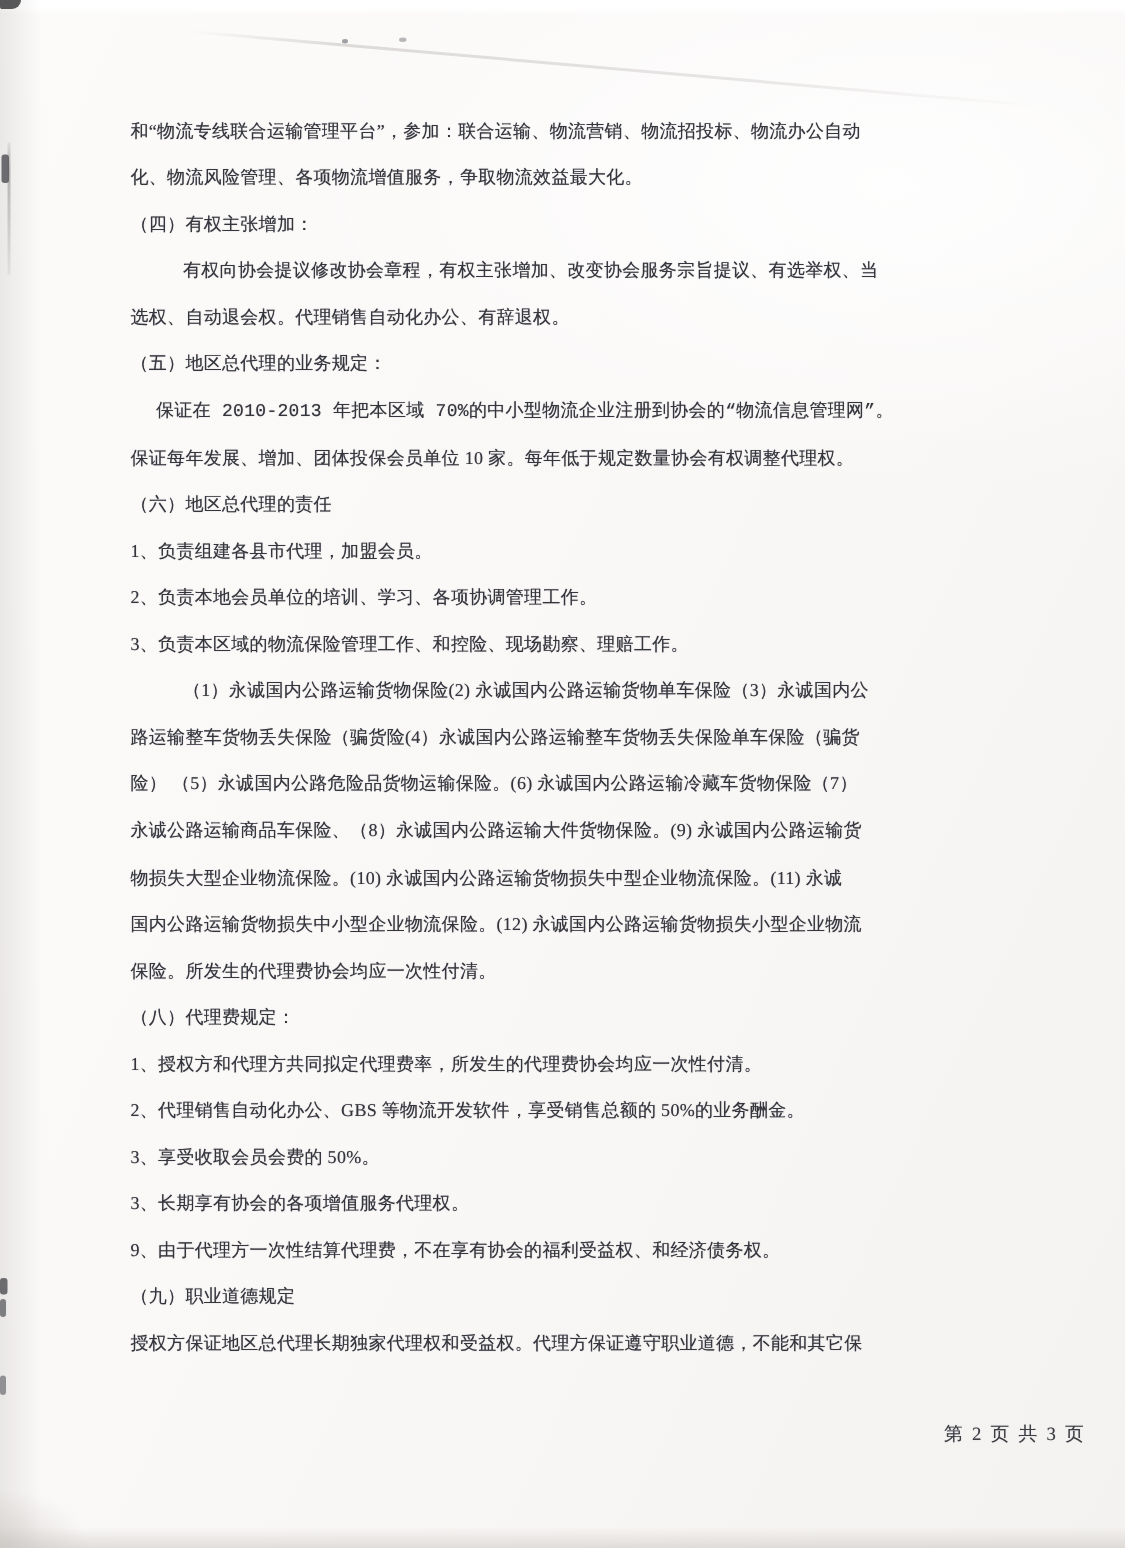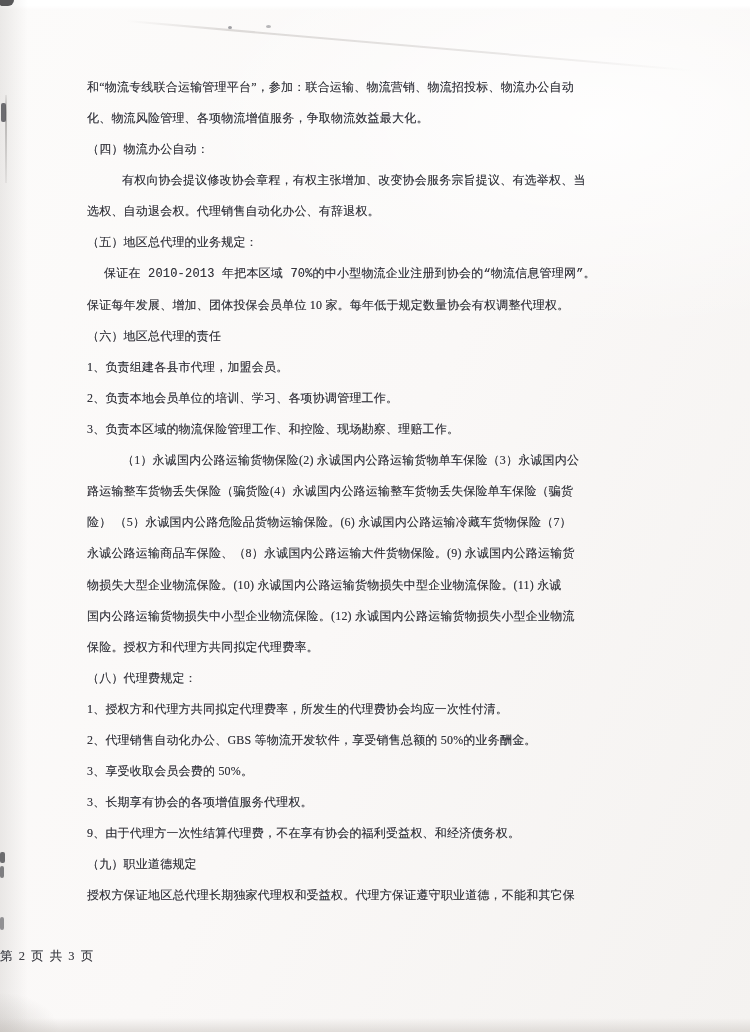--- a/index.html
+++ b/index.html
@@ -91,21 +91,21 @@
     line-height: 31.1px;
     white-space: nowrap;
   }
   .line.indent-1 { padding-left: 17px; font-family: Liberation Mono, monospace; }
   .line.indent-2 { padding-left: 35px; }
   .footer {
     position: absolute;
     top: 948px;
     left: 0;
     width: 724px;
-    text-align: left;
+    text-align: right;
     font-size: 12.5px;
     letter-spacing: 1.5px;
     color: #3e3f46;
     text-shadow: 0 0 0.5px rgba(62,63,70,0.5);
   }
 </style>
 </head>
 <body>
 
 <div class="page">
@@ -120,37 +120,37 @@
   <div class="edge-mark-left-4"></div>
   <div class="speck-1"></div>
   <div class="speck-2"></div>
   <div class="corner-shade-bottom-left"></div>
   <div class="bottom-shade"></div>
 
   <div class="content">
 
   <div class="line">和“物流专线联合运输管理平台”，参加：联合运输、物流营销、物流招投标、物流办公自动</div>
       <div class="line">化、物流风险管理、各项物流增值服务，争取物流效益最大化。</div>
-      <div class="line">（四）物流办公自动：</div>
+      <div class="line">（四）有权主张增加：</div>
       <div class="line indent-2">有权向协会提议修改协会章程，有权主张增加、改变协会服务宗旨提议、有选举权、当</div>
       <div class="line">选权、自动退会权。代理销售自动化办公、有辞退权。</div>
       <div class="line">（五）地区总代理的业务规定：</div>
       <div class="line indent-1">保证在 2010-2013 年把本区域 70%的中小型物流企业注册到协会的“物流信息管理网”。</div>
       <div class="line">保证每年发展、增加、团体投保会员单位 10 家。每年低于规定数量协会有权调整代理权。</div>
       <div class="line">（六）地区总代理的责任</div>
       <div class="line">1、负责组建各县市代理，加盟会员。</div>
       <div class="line">2、负责本地会员单位的培训、学习、各项协调管理工作。</div>
       <div class="line">3、负责本区域的物流保险管理工作、和控险、现场勘察、理赔工作。</div>
       <div class="line indent-2">（1）永诚国内公路运输货物保险(2) 永诚国内公路运输货物单车保险（3）永诚国内公</div>
       <div class="line">路运输整车货物丢失保险（骗货险(4）永诚国内公路运输整车货物丢失保险单车保险（骗货</div>
       <div class="line">险） （5）永诚国内公路危险品货物运输保险。(6) 永诚国内公路运输冷藏车货物保险（7）</div>
       <div class="line">永诚公路运输商品车保险、（8）永诚国内公路运输大件货物保险。(9) 永诚国内公路运输货</div>
       <div class="line">物损失大型企业物流保险。(10) 永诚国内公路运输货物损失中型企业物流保险。(11) 永诚</div>
       <div class="line">国内公路运输货物损失中小型企业物流保险。(12) 永诚国内公路运输货物损失小型企业物流</div>
-      <div class="line">保险。授权方和代理方共同拟定代理费率。</div>
+      <div class="line">保险。所发生的代理费协会均应一次性付清。</div>
       <div class="line">（八）代理费规定：</div>
       <div class="line">1、授权方和代理方共同拟定代理费率，所发生的代理费协会均应一次性付清。</div>
       <div class="line">2、代理销售自动化办公、GBS 等物流开发软件，享受销售总额的 50%的业务酬金。</div>
       <div class="line">3、享受收取会员会费的 50%。</div>
       <div class="line">3、长期享有协会的各项增值服务代理权。</div>
       <div class="line">9、由于代理方一次性结算代理费，不在享有协会的福利受益权、和经济债务权。</div>
       <div class="line">（九）职业道德规定</div>
       <div class="line">授权方保证地区总代理长期独家代理权和受益权。代理方保证遵守职业道德，不能和其它保</div>
     </div>
 

